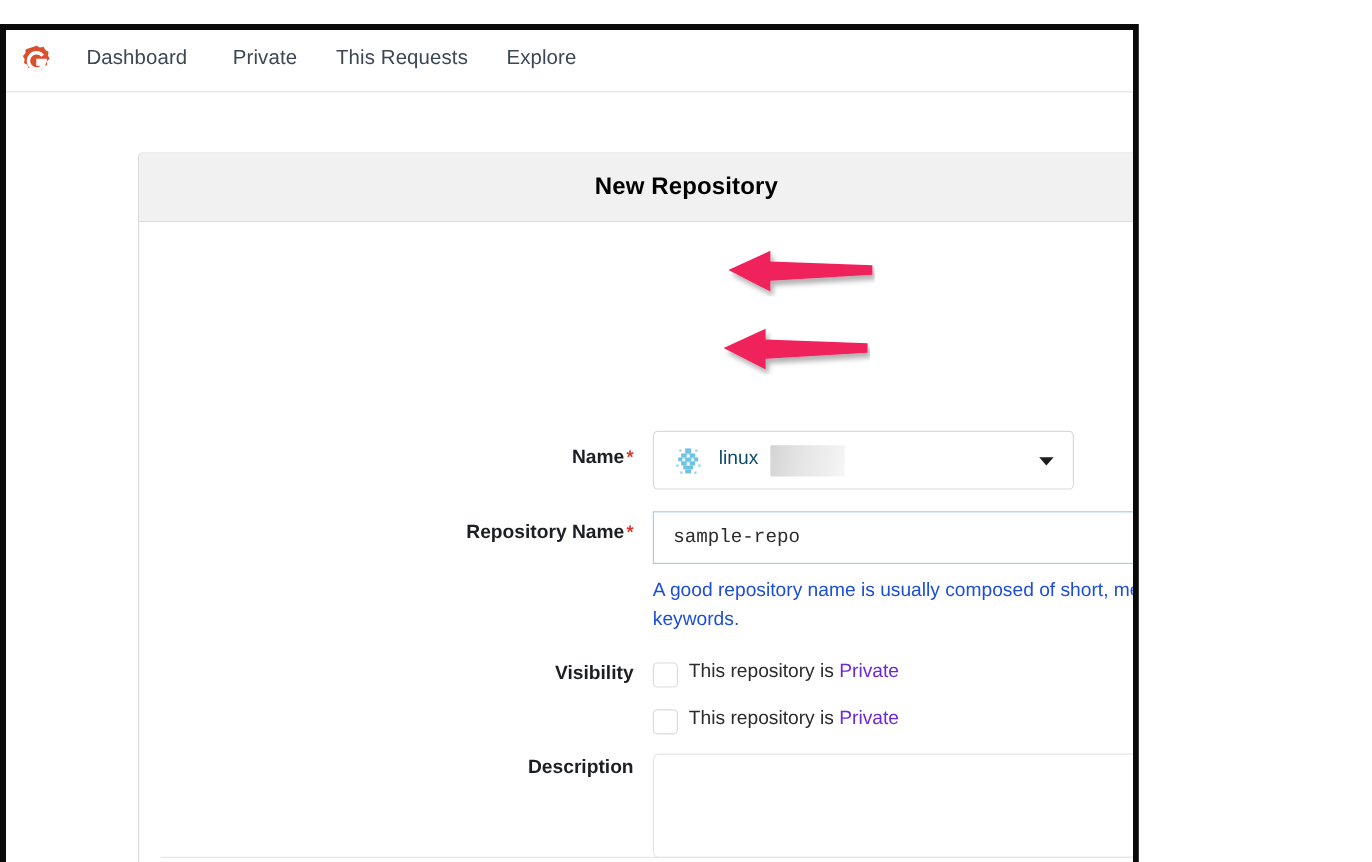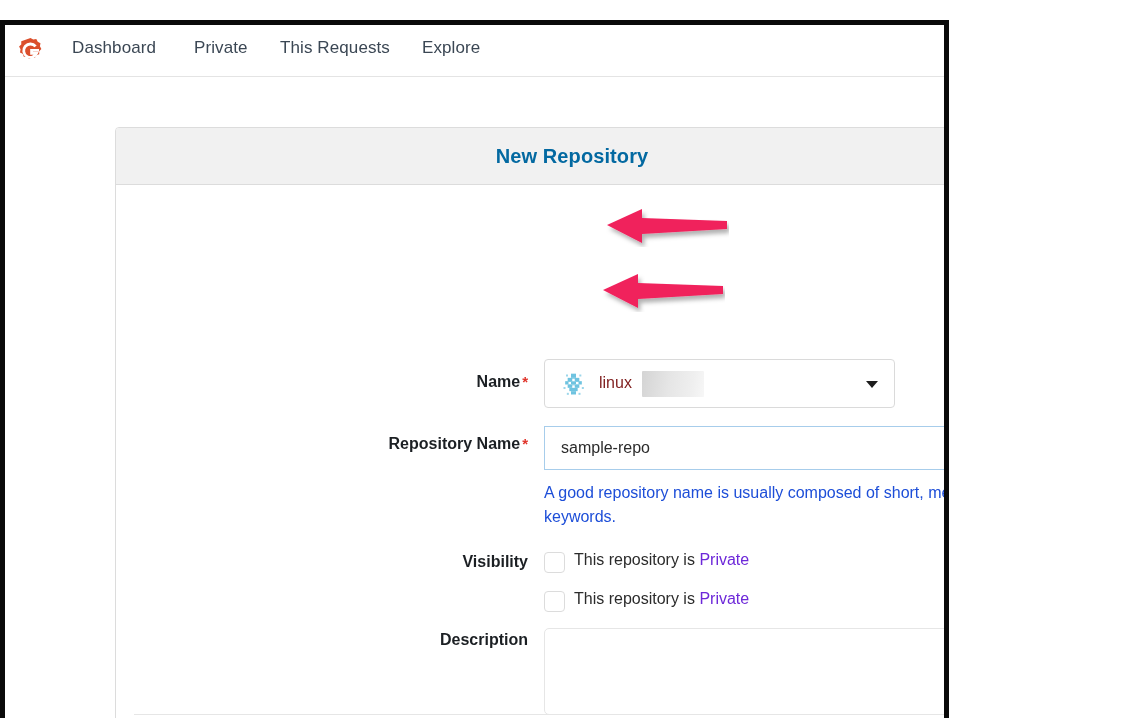--- a/index.html
+++ b/index.html
@@ -102,21 +102,21 @@
     background: #f1f1f1;
     border-bottom: 1px solid #dcdcdc;
     border-radius: 3px 3px 0 0;
     display: flex;
     align-items: center;
     justify-content: center;
   }
   #card-title {
     font-size: 20px;
     font-weight: bold;
-    color: #0369a1;
+    color: #000000;
     letter-spacing: 0.1px;
   }
   #card-body {
     position: relative;
     padding: 0;
   }
   .fld-label {
     position: absolute;
     text-align: right;
     font-size: 16px;
@@ -143,21 +143,21 @@
   }
   #owner-avatar {
     position: absolute;
     left: 16px; top: 12px;
     width: 25px; height: 25px;
   }
   #owner-name {
     position: absolute;
     left: 54px; top: 14px;
     font-size: 16px;
-    color: #7f1d1d;
+    color: #0c4a6e;
   }
   #owner-redact {
     position: absolute;
     left: 97px; top: 11px;
     width: 62px; height: 26px;
     background: linear-gradient(100deg,#d4d4d4 0%,#e6e6e6 45%,#efefef 80%,#f7f7f7 100%);
     border-radius: 1px;
     filter: blur(0.6px);
   }
   #owner-caret {
@@ -172,21 +172,21 @@
 
   
   #reponame-label { left: 153px; top: 250px; width: 259px; }
   #reponame-input {
     position: absolute;
     left: 428px; top: 241px;
     width: 440px; height: 44px;
     background: #ffffff;
     border: 1px solid #a7cdeb;
     border-radius: 0;
-    font-family: Liberation Sans, sans-serif;
+    font-family: Liberation Mono, monospace;
     font-size: 16px;
     color: #2b2b2b;
     padding: 0 0 0 16px;
     outline: none;
   }
   #reponame-help {
     position: absolute;
     left: 428px; top: 296px;
     width: 580px;
     font-size: 16px;

